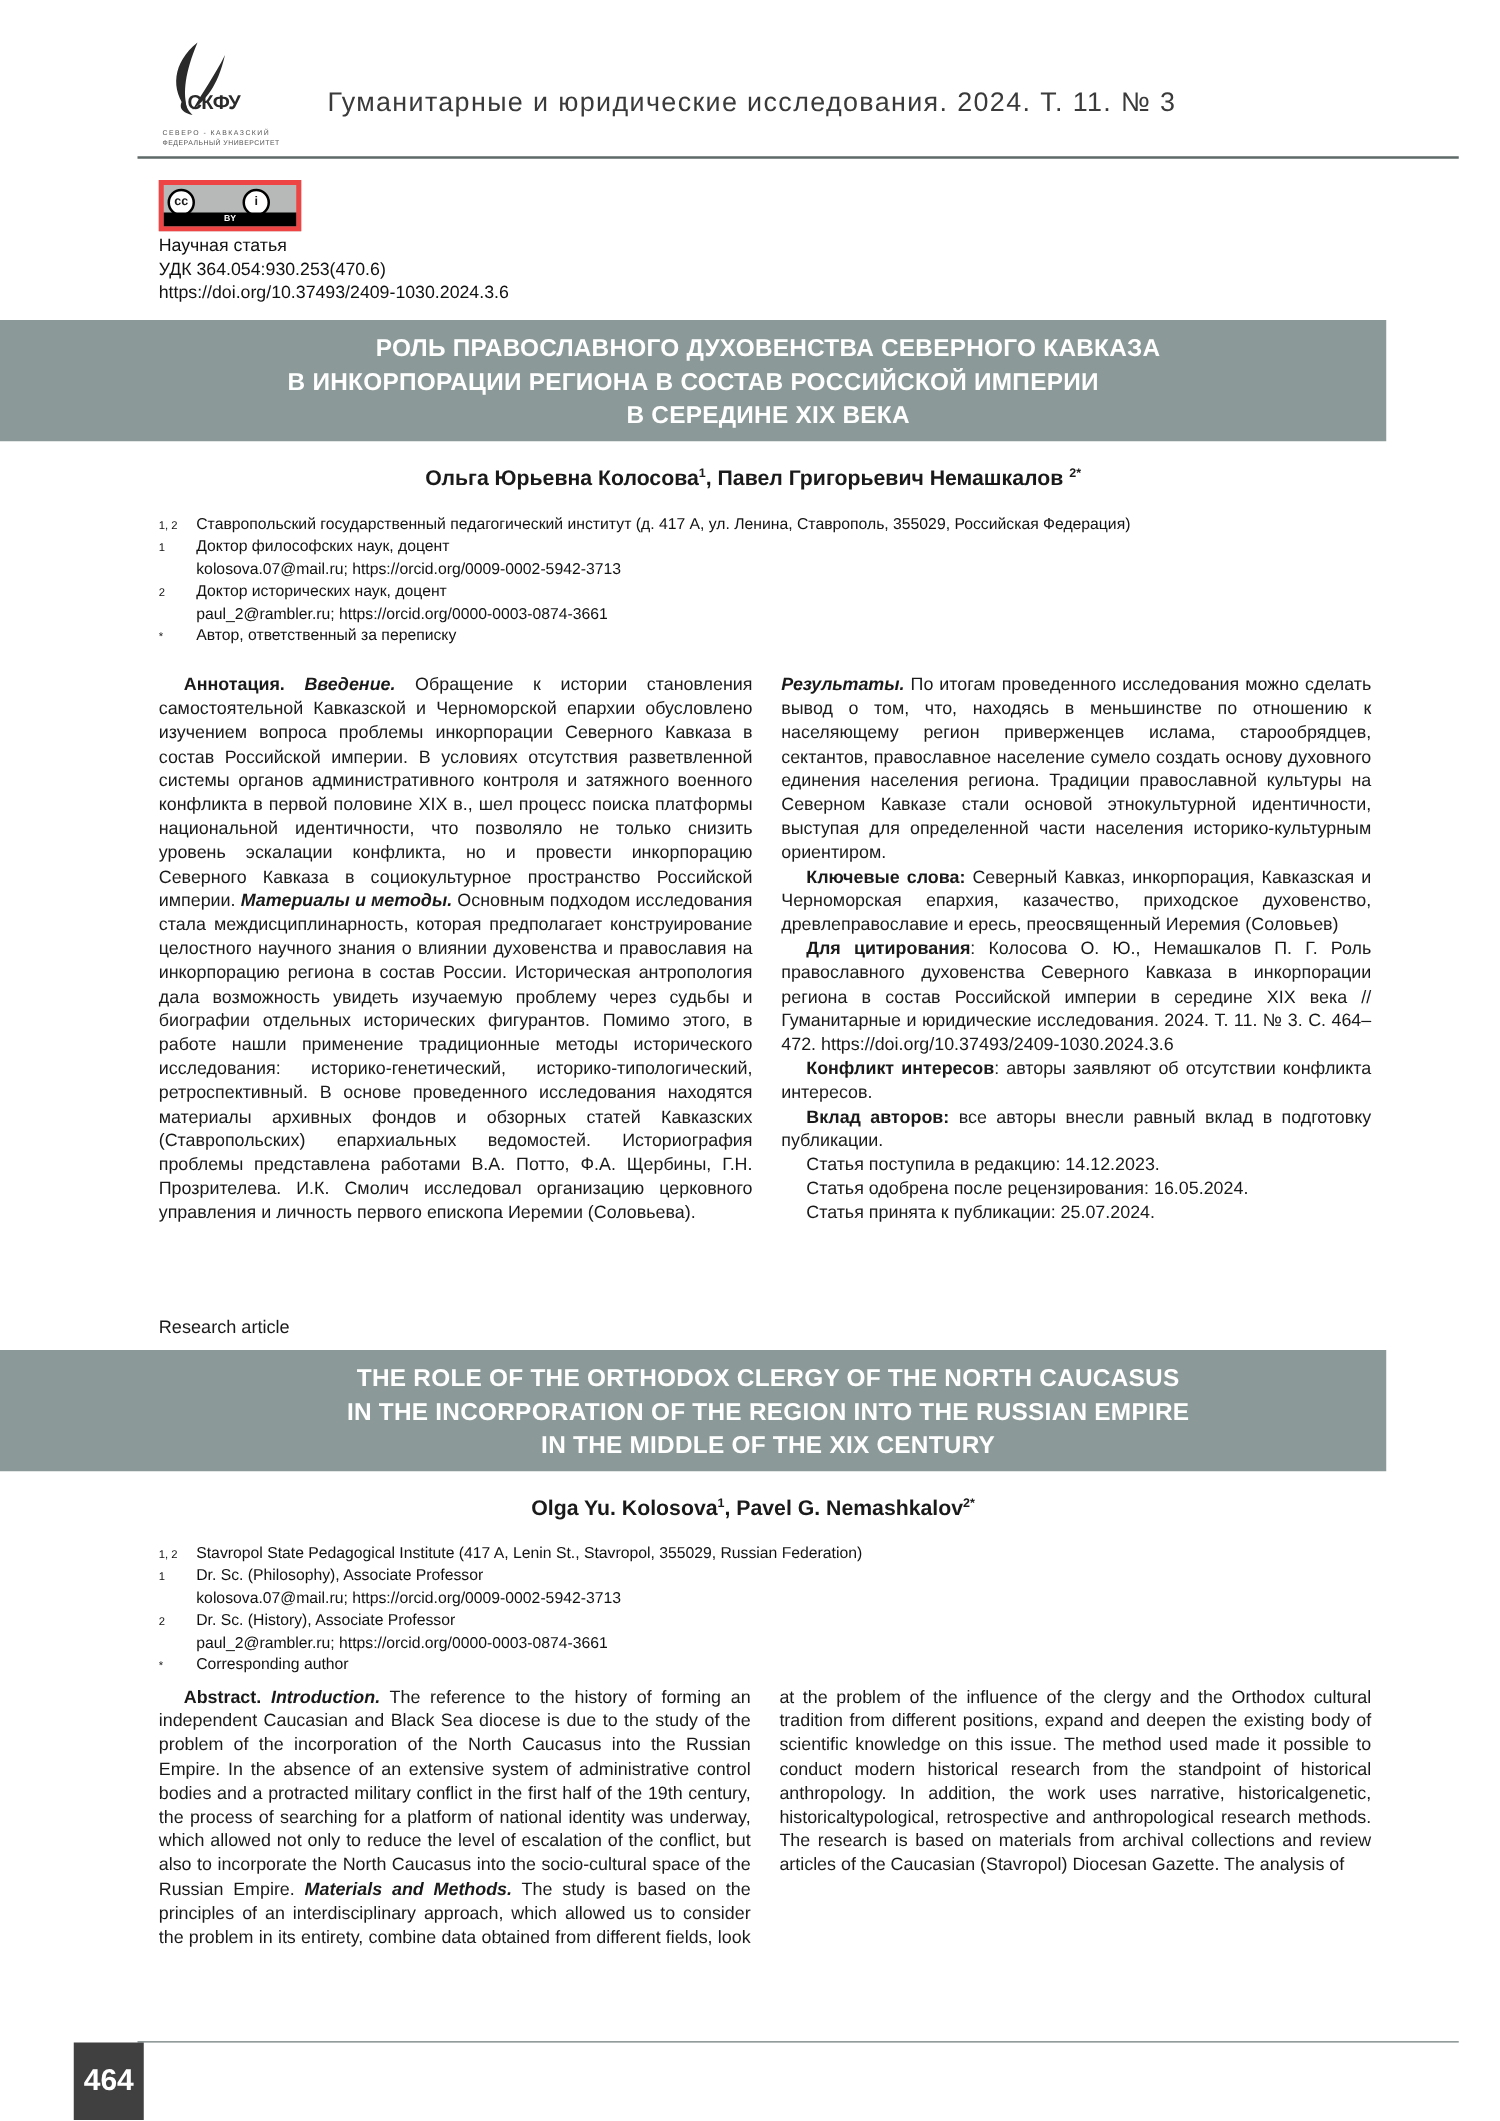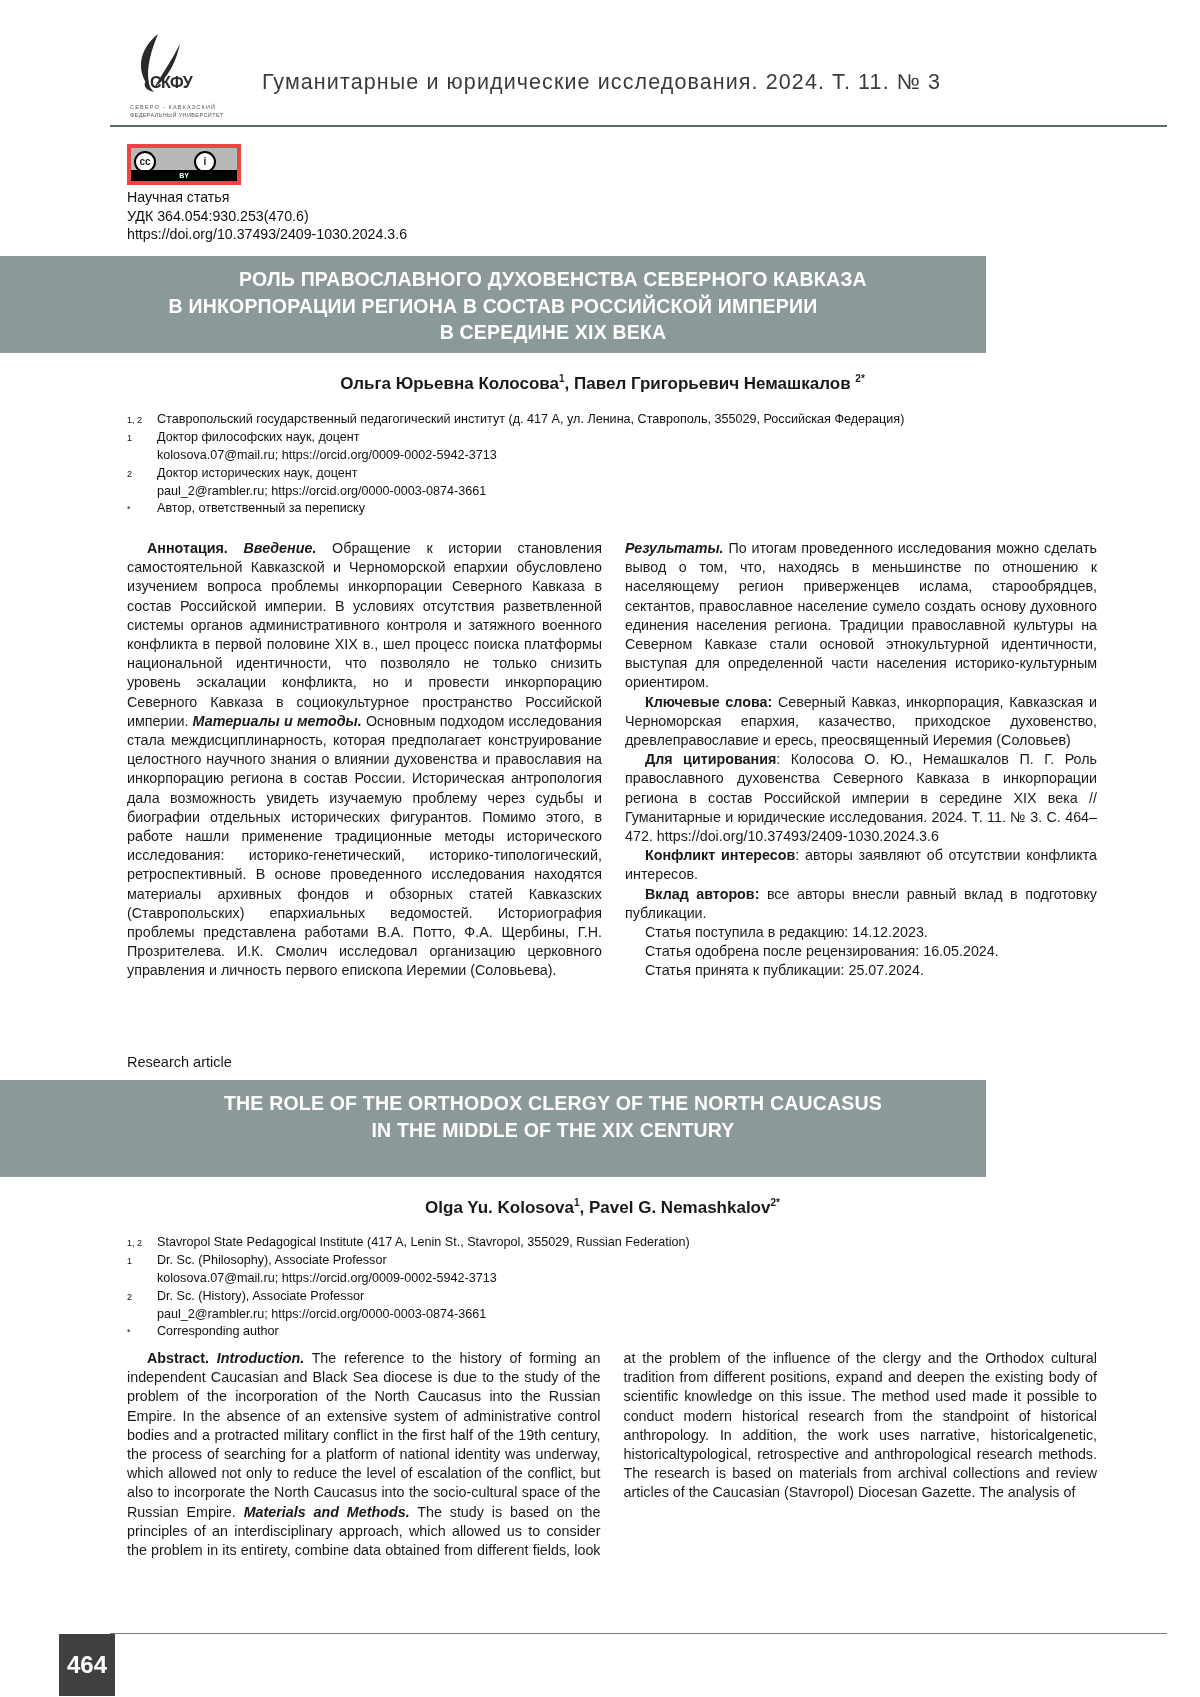--- a/index.html
+++ b/index.html
@@ -12,21 +12,21 @@
   .journal-title { left:262px; top:70px; font-size:21.5px; letter-spacing:1.1px; color:#3a3a3a; white-space:nowrap; }
   .header-rule { left:110px; top:125px; width:1057px; height:2px; background:#5e6a68; }
 
   
   .cc-badge { left:127px; top:144px; width:114px; height:41px; background:#b7b9b8; border:4px solid #ef4444; box-sizing:border-box; }
   .cc-badge .strip { position:absolute; left:0; right:0; bottom:0; height:11px; background:#000; color:#fff; font-size:7px; font-weight:bold; text-align:center; line-height:11px; }
   .cc-badge .circ { position:absolute; top:3px; width:22px; height:22px; border:2.5px solid #000; border-radius:50%; background:#fff; box-sizing:border-box; font-weight:bold; font-size:10px; line-height:17px; text-align:center; }
   .meta { left:127px; top:188px; font-size:14.2px; line-height:18.5px; color:#111; }
 
   
-  .banner { left:0; width:986px; background:#8b9a98; color:#fff; font-weight:bold; text-align:center;
+  .banner { left:0; width:1109px; background:#8b9a98; color:#fff; font-weight:bold; text-align:center;
             font-family:"Liberation Sans", sans-serif; letter-spacing:0.2px; }
   .banner-ru { top:256px; height:97px; font-size:19.5px; line-height:26.5px; padding-top:10px; box-sizing:border-box; }
   .banner-en { top:1080px; height:97px; font-size:19.5px; line-height:26.5px; padding-top:10px; box-sizing:border-box; }
 
   .authors { left:110px; width:985px; text-align:center; font-weight:bold; font-size:17px; }
   .authors sup { font-size:10px; }
 
   .affil { left:127px; font-size:12.6px; line-height:17.2px; color:#111; }
   .affil .row { display:flex; }
   .affil .mark { width:30px; font-size:9px; padding-top:1px; }
@@ -124,20 +124,21 @@
   <p class="ind"><span class="b">Вклад авторов:</span><span> все авторы внесли равный вклад в подготовку публикации.</span></p>
   <p class="ind">Статья поступила в редакцию: 14.12.2023.</p>
   <p class="ind">Статья одобрена после рецензирования: 16.05.2024.</p>
   <p class="ind">Статья принята к публикации: 25.07.2024.</p>
 </div>
 
 <div class="abs research-label">Research article</div>
 
 <div class="abs banner banner-en">
   <div style="padding-left:120px;">THE ROLE OF THE ORTHODOX CLERGY OF THE NORTH CAUCASUS</div>
+  <div style="padding-left:120px;">IN THE INCORPORATION OF THE REGION INTO THE RUSSIAN EMPIRE</div>
   <div style="padding-left:120px;">IN THE MIDDLE OF THE XIX CENTURY</div>
 </div>
 
 <div class="abs authors" style="top:1197px;">
   <span>Olga Yu. Kolosova</span><sup>1</sup><span>, </span><span>Pavel G. Nemashkalov</span><sup>2*</sup>
 </div>
 
 <div class="abs affil" style="top:1234px;">
   <div class="row">
       <span class="mark">1, 2</span>

